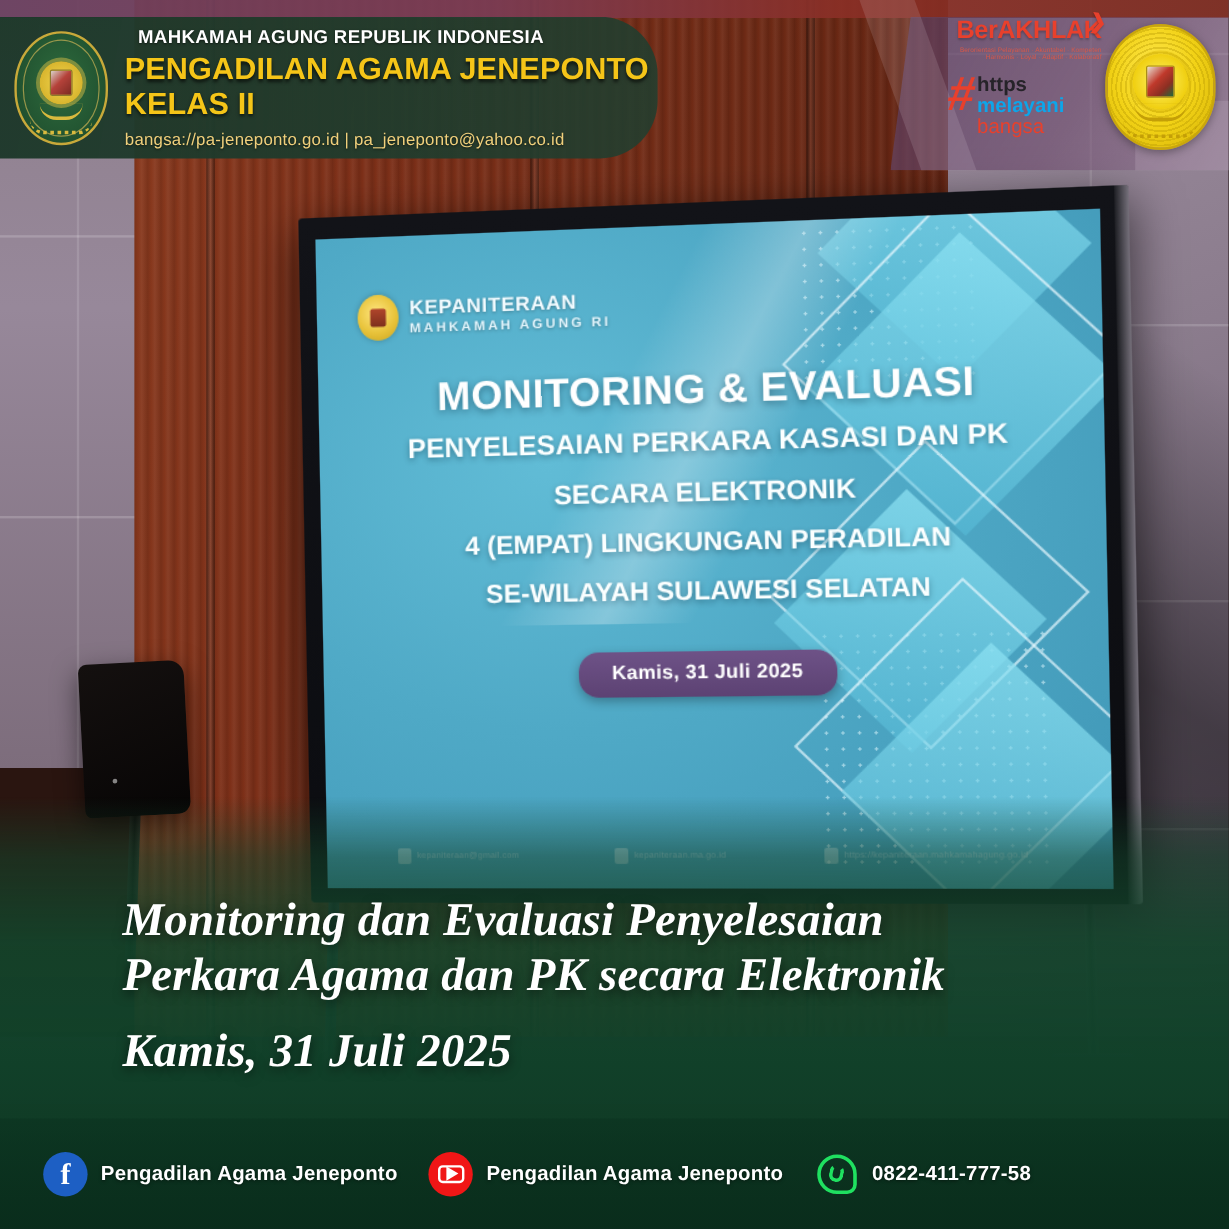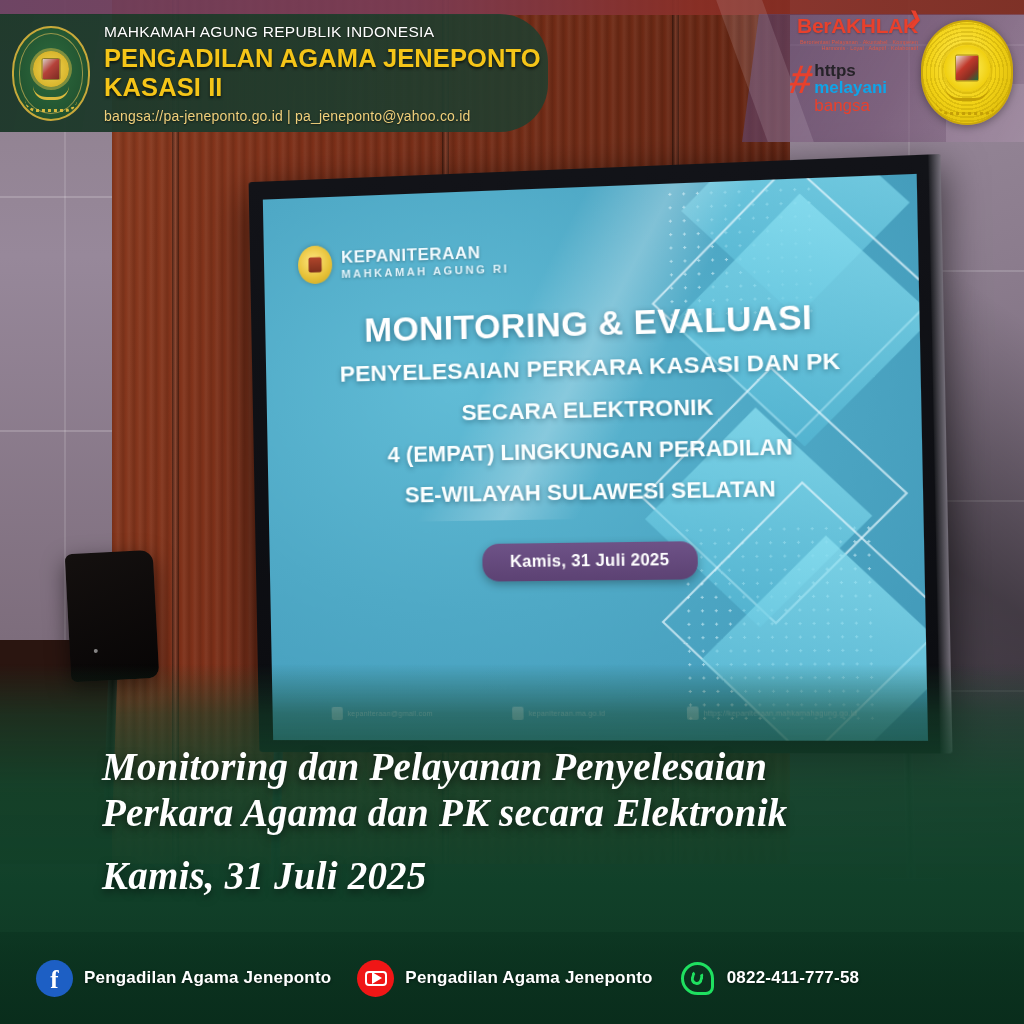--- a/index.html
+++ b/index.html
@@ -210,22 +210,23 @@
   .pa-seal .arc {
     position:absolute; left:50%; bottom:19px; transform:translateX(-50%);
     width:36px; height:14px; border-bottom:3px solid #d9ba3e; border-radius:0 0 20px 20px;
   }
   .pa-seal .beads {
     position:absolute; left:50%; bottom:7px; transform:translateX(-50%);
     width:52px; height:12px; border-bottom:3px dotted #d9ba3e; border-radius:0 0 26px 26px;
   }
   .header-txt { margin-left:14px; }
   .header-txt .h1 {
-    font-size:15.5px; font-weight:normal; color:#ffffff; letter-spacing:.3px;
+    font-size:15.5px; font-weight:bold; color:#ffffff; letter-spacing:.3px;
     text-shadow:0 1px 2px rgba(0,0,0,.6);
+    margin-left:11px;
   }
   .header-txt .h2 {
     font-size:25.5px; font-weight:bold; color:#f5c518; letter-spacing:.1px; margin-top:3px;
     text-shadow:0 2px 3px rgba(0,0,0,.65);
   }
   .header-txt .h3 {
     font-size:14px; color:#f0d07c; margin-top:6px; letter-spacing:.2px;
     text-shadow:0 1px 2px rgba(0,0,0,.6);
   }
 
@@ -442,21 +443,21 @@
 
   <div class="header-panel">
     <div class="pa-seal">
       <div class="ring"></div>
       <div class="sun"></div>
       <div class="arc"></div>
       <div class="beads"></div>
     </div>
     <div class="header-txt">
       <div class="h1">MAHKAMAH AGUNG REPUBLIK INDONESIA</div>
-      <div class="h2">PENGADILAN AGAMA JENEPONTO KASASI II</div>
+      <div class="h2">PENGADILAN AGAMA JENEPONTO KELAS II</div>
       <div class="h3">bangsa://pa-jeneponto.go.id | pa_jeneponto@yahoo.co.id</div>
     </div>
   </div>
 
   <div class="tr-overlay"></div>
   <div class="tr-diag" style="left:742px; top:0; width:46px; height:142px; transform:skewX(20deg); opacity:.35;"></div>
   <div class="tr-diag" style="left:946px; top:84px; width:78px; height:58px; opacity:.40;"></div>
 
   <div class="berakhlak">
     <div class="ba-main">
@@ -478,21 +479,21 @@
 
   <div class="ma-seal">
     <div class="ma-sun"></div>
     <div class="ma-arc"></div>
     <div class="ma-beads"></div>
   </div>
 
   <div class="green-overlay"></div>
 
   <div class="caption">
-    <div class="c1">Monitoring dan Pelayanan Penyelesaian</div>
+    <div class="c1">Monitoring dan Evaluasi Penyelesaian</div>
     <div class="c2">Perkara Agama dan PK secara Elektronik</div>
     <div class="c3">Kamis, 31 Juli 2025</div>
   </div>
 
   <div class="social">
 
 
     <div class="soc">
       <div class="ic-circ ic-fb">
         <div class="f">f</div>

